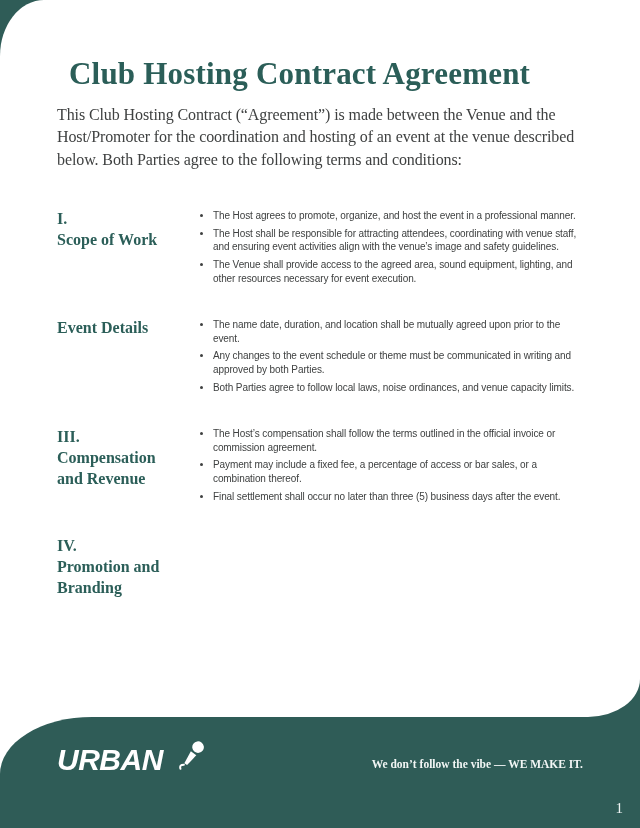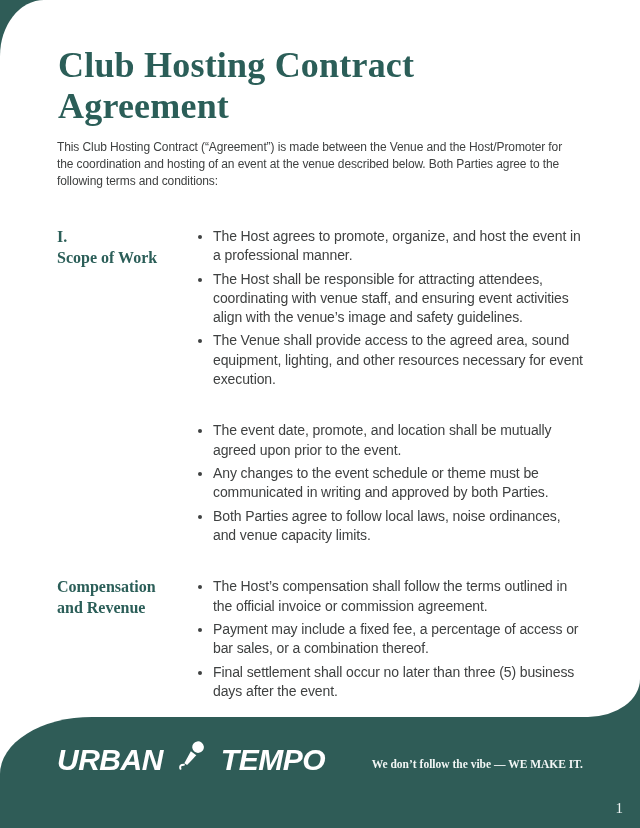--- a/index.html
+++ b/index.html
@@ -17,35 +17,36 @@
   .white-panel {
     position: absolute; top: 0; left: 0; right: 0; height: 717px;
     background: #ffffff;
     border-top-left-radius: 44px 56px;
     border-bottom-right-radius: 52px 38px;
     z-index: 1;
   }
   .content { padding: 44px 57px 0 57px; }
 
   h1.doc-title {
-    margin: 1px;
+    margin: 12px;
     font-family: "Liberation Serif", serif;
     font-weight: 700;
-    font-size: 36px;
+    font-size: 31px;
     line-height: 1.15;
     letter-spacing: 0.2px;
     color: var(--heading);
   }
   .intro {
     margin: 11px 4px 0 0;
-    font-size: 12px;
+    font-size: 16px;
     line-height: 1.42;
     letter-spacing: -0.1px;
     color: var(--body-text);
     max-width: 527px;
+    font-family: Liberation Serif, serif;
   }
 
   .sections { margin-top: 36px; }
   .contract-section {
     display: grid;
     grid-template-columns: 112px 1fr;
     column-gap: 29px;
     margin-bottom: 27px;
   }
   .section-heading {
@@ -56,21 +57,21 @@
     line-height: 1.32;
     color: var(--heading);
   }
   .sec-numeral, .sec-title { display: block; }
   ul.section-bullets {
     margin: 1px 0 0 0;
     padding: 0 0 0 15px;
     list-style: disc;
   }
   ul.section-bullets li {
-    font-size: 14px;
+    font-size: 10px;
     line-height: 1.38;
     letter-spacing: -0.1px;
     color: var(--body-text);
     margin-bottom: 4px;
   }
 
   .footer {
     position: absolute; left: 0; right: 0; top: 717px; bottom: 0;
     background: var(--teal);
     border-top-left-radius: 92px 57px;
@@ -120,57 +121,59 @@
     </h2>
     <ul class="section-bullets">
             <li>The Host agrees to promote, organize, and host the event in a professional manner.</li>
             <li>The Host shall be responsible for attracting attendees, coordinating with venue staff, and ensuring event activities align with the venue’s image and safety guidelines.</li>
             <li>The Venue shall provide access to the agreed area, sound equipment, lighting, and other resources necessary for event execution.</li>
           </ul>
   </section>
 
   <section class="contract-section">
     <h2 class="section-heading">
+      <span class="sec-title">Event Details</span>
     </h2>
     <ul class="section-bullets">
-            <li>The event date, promote, and location shall be mutually agreed upon prior to the event.</li>
+            <li>The name date, duration, and location shall be mutually agreed upon prior to the event.</li>
             <li>Any changes to the event schedule or theme must be communicated in writing and approved by both Parties.</li>
             <li>Both Parties agree to follow local laws, noise ordinances, and venue capacity limits.</li>
           </ul>
   </section>
 
   <section class="contract-section">
     <h2 class="section-heading">
+      <span class="sec-numeral">III.</span>
       <span class="sec-title">Compensation and Revenue</span>
     </h2>
     <ul class="section-bullets">
             <li>The Host’s compensation shall follow the terms outlined in the official invoice or commission agreement.</li>
             <li>Payment may include a fixed fee, a percentage of access or bar sales, or a combination thereof.</li>
             <li>Final settlement shall occur no later than three (5) business days after the event.</li>
           </ul>
   </section>
 
   <section class="contract-section">
     <h2 class="section-heading">
       <span class="sec-numeral">IV.</span>
+      <span class="sec-title">Promotion and Branding</span>
     </h2>
   </section>
 </div>
   </div>
 </div>
 
 <footer class="footer">
   <div class="logo">
     <span class="logo-text">URBAN</span>
     <span class="mic">
       <svg width="26" height="40" viewBox="0 0 34 52" aria-hidden="true">
         <g fill="#ffffff" transform="rotate(36 17 24)">
           <circle cx="17" cy="10.5" r="7.6"></circle>
           <path d="M12.6 20.5 L21.4 20.5 L19.2 38 L14.8 38 Z"></path>
           <path d="M15.5 40 q-5 3.5 -0.5 7" stroke="#ffffff" stroke-width="2.6" fill="none" stroke-linecap="round"></path>
         </g>
       </svg>
     </span>
-    <span class="logo-text">TEMPO</span>
   </div>
   <div class="tagline">We don’t follow the vibe — WE MAKE IT.</div>
   <div class="page-number">1</div>
 </footer>
 
 </body></html>

